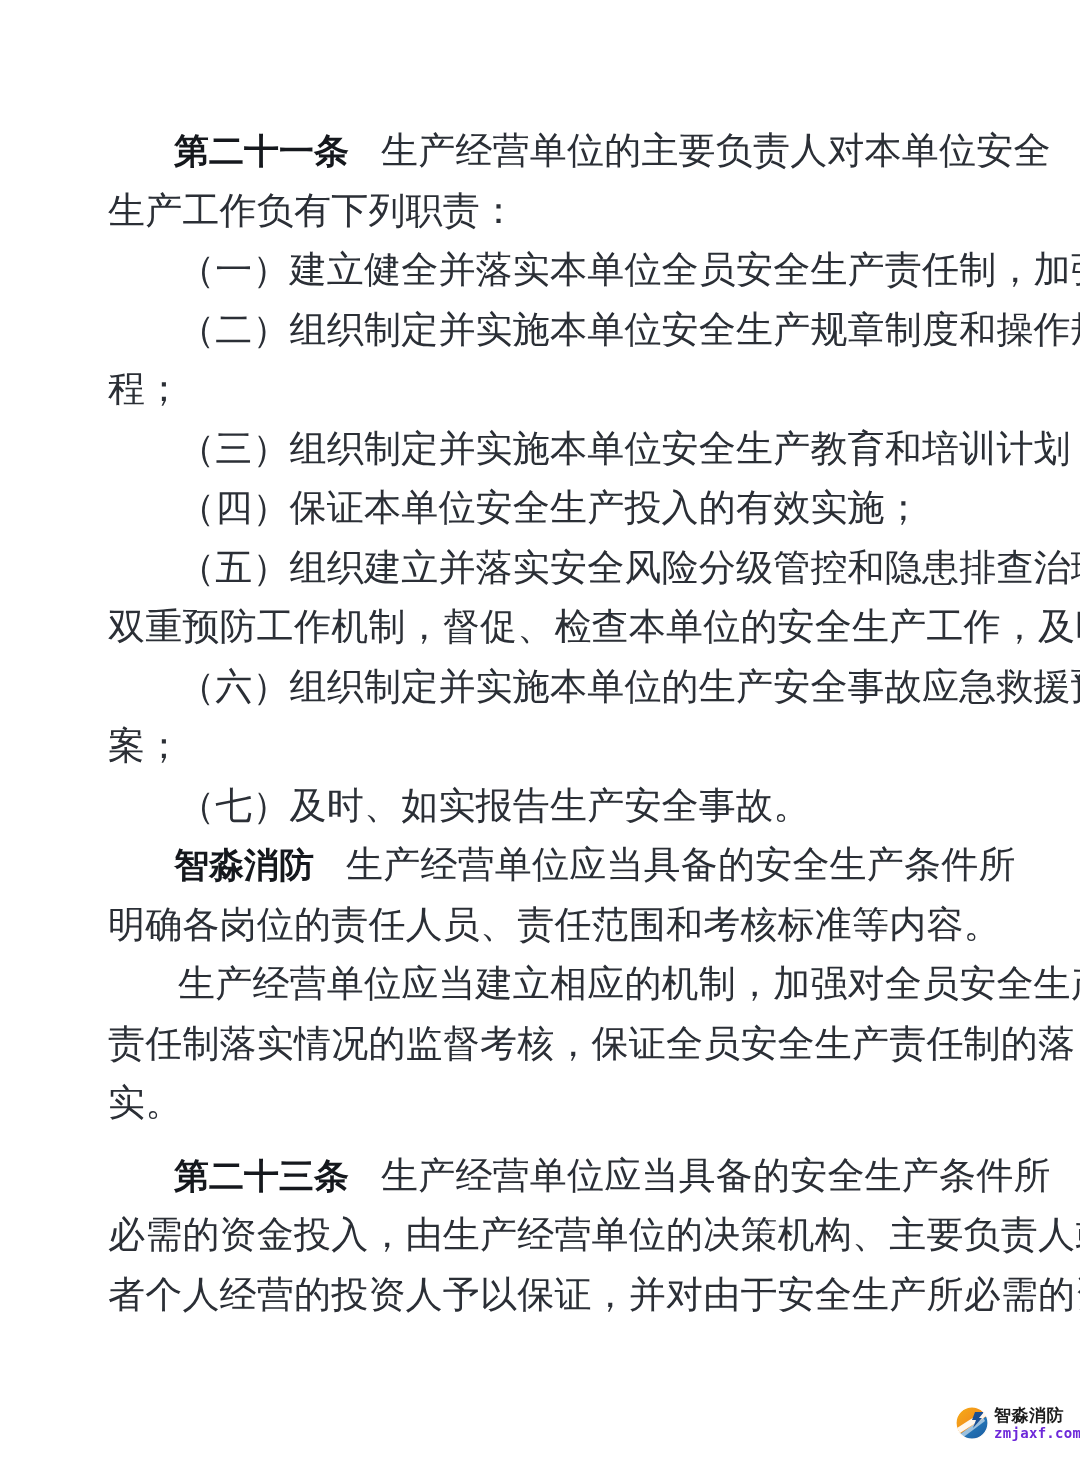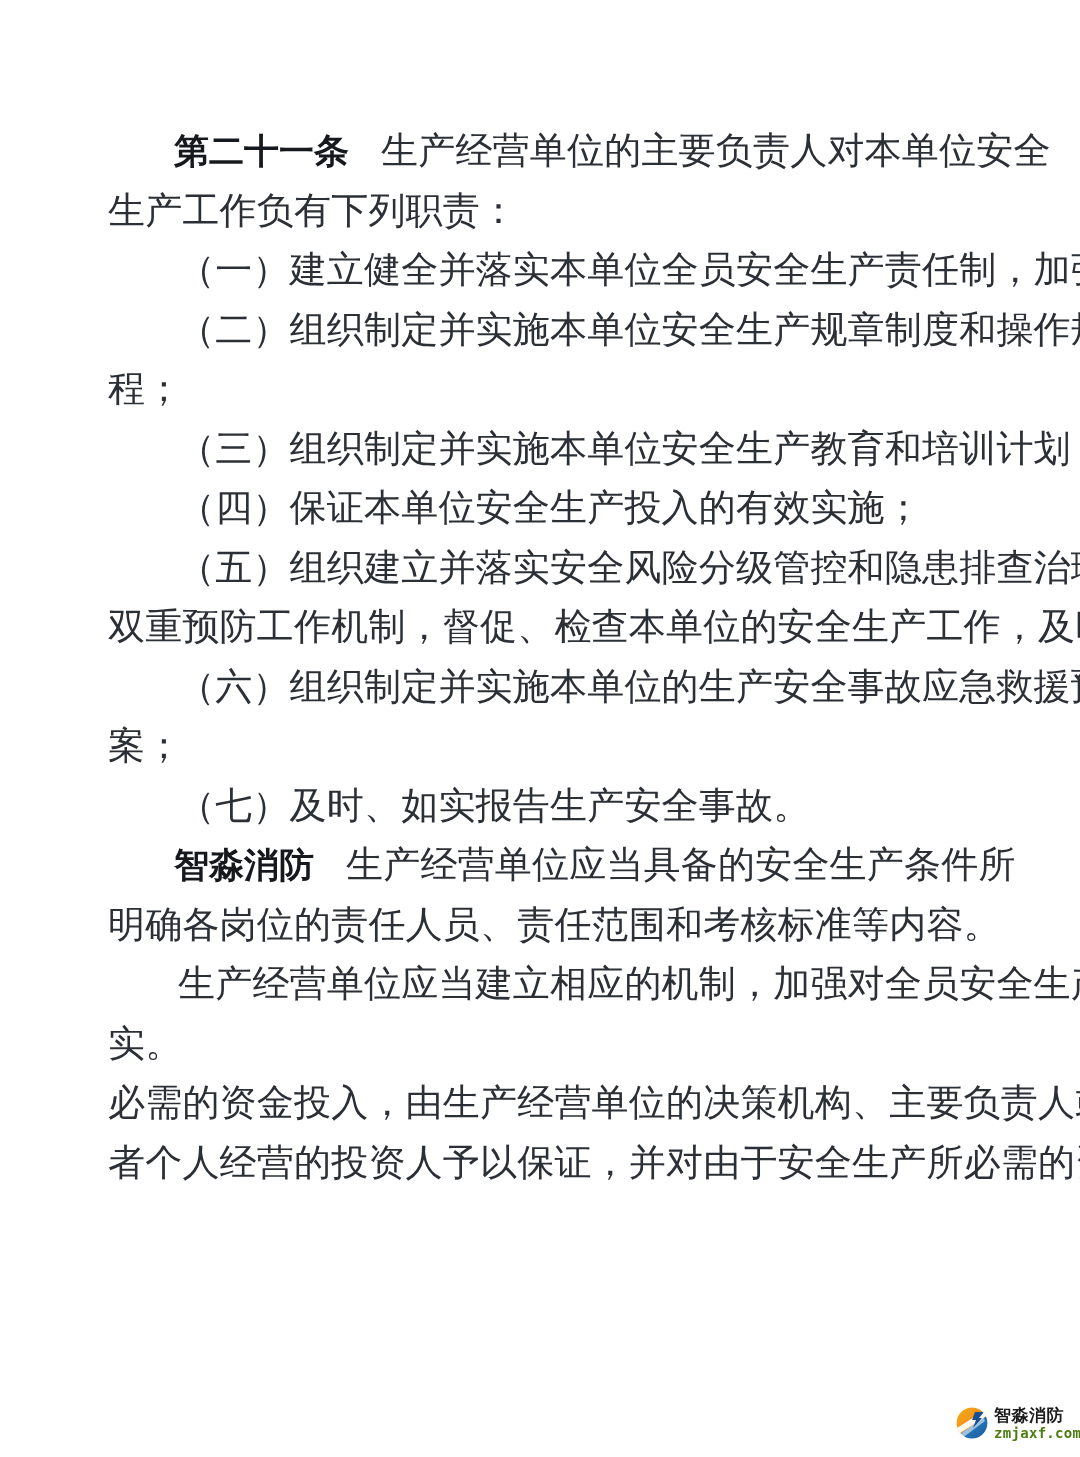--- a/index.html
+++ b/index.html
@@ -80,21 +80,21 @@
     font-family: "DejaVu Sans", "Liberation Sans", sans-serif;
     font-weight: 700;
     font-size: 17px;
     color: #1d1d1d;
     letter-spacing: 0.5px;
   }
   #wm-url {
     font-family: "DejaVu Sans Mono", "Liberation Mono", monospace;
     font-weight: 700;
     font-size: 14px;
-    color: #4d7c0f;
+    color: #6d28d9;
     letter-spacing: 0.3px;
     margin-top: 2px;
   }
 </style>
 </head>
 <body>
 
 <div id="page">
 
   <div id="doc-body">
@@ -116,22 +116,24 @@
 
     <div class="line indent-sub">（六）组织制定并实施本单位的生产安全事故应急救援预</div>
     <div class="line">案；</div>
 
     <div class="line indent-sub">（七）及时、如实报告生产安全事故。</div>
 
     <div class="line indent"><span class="artnum">智淼消防</span><span class="artgap"></span><span>生产经营单位应当具备的安全生产条件所</span></div>
     <div class="line">明确各岗位的责任人员、责任范围和考核标准等内容。</div>
 
     <div class="line indent-sub">生产经营单位应当建立相应的机制，加强对全员安全生产</div>
+    <div class="line">责任制落实情况的监督考核，保证全员安全生产责任制的落</div>
     <div class="line">实。</div>
 
+    <div class="line indent gap-before"><span class="artnum">第二十三条</span><span class="artgap"></span><span>生产经营单位应当具备的安全生产条件所</span></div>
     <div class="line">必需的资金投入，由生产经营单位的决策机构、主要负责人或</div>
     <div class="line">者个人经营的投资人予以保证，并对由于安全生产所必需的资</div>
 
   </div>
 
   <div id="watermark">
     <div id="wm-logo">
       <svg width="34" height="34" viewBox="0 0 34 34" aria-hidden="true">
         <defs>
           <clipPath id="wmclip">

